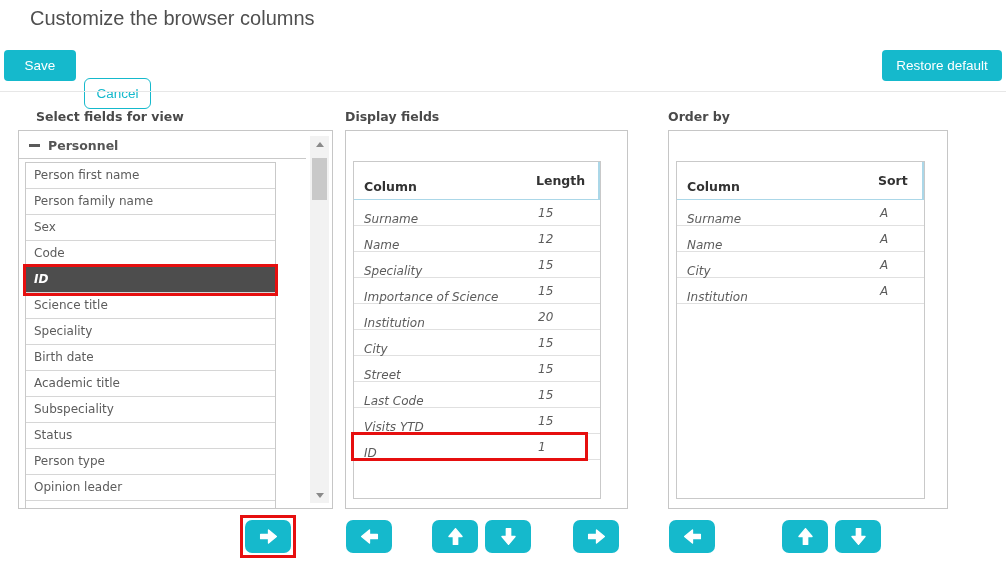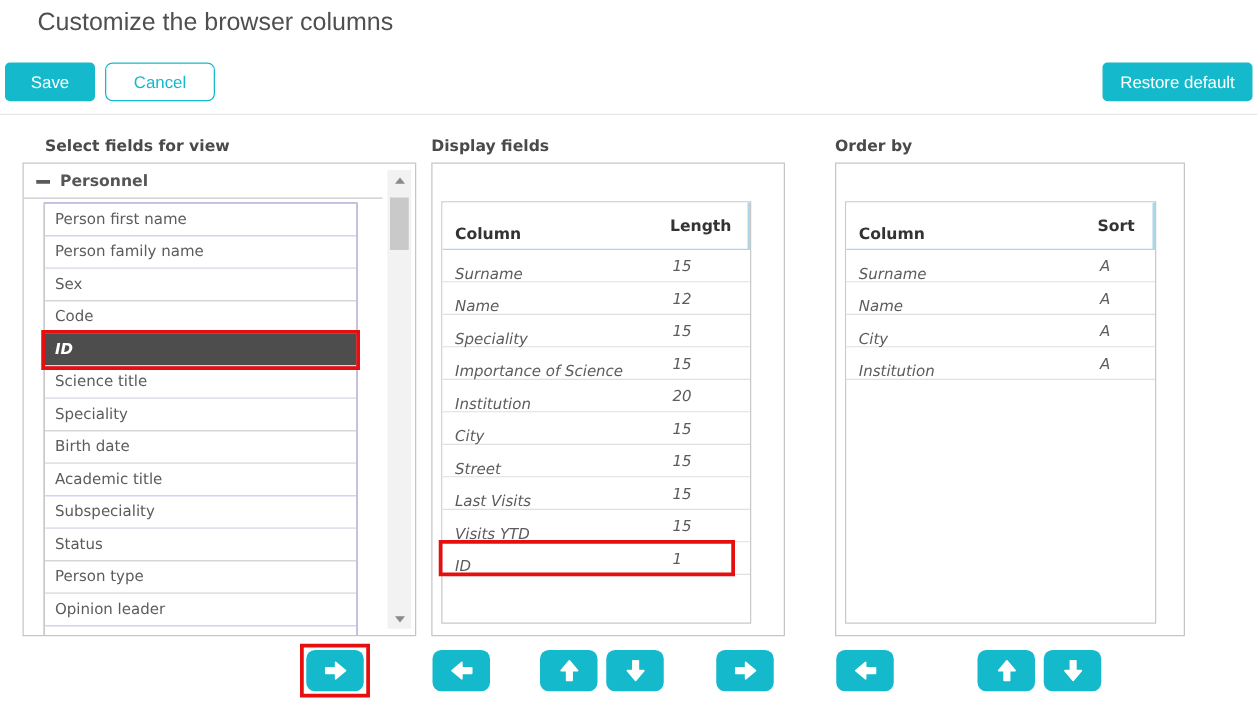--- a/index.html
+++ b/index.html
@@ -10,22 +10,22 @@
   }
   
   .page-title { position:absolute; left:30px; top:7px; font-size:20px; color:#4f4f4f; }
   .btn {
     position:absolute; top:50px; height:31px; border:none; border-radius:4px;
     background:#15b9cc; color:#fff; font-size:13.5px; font-family:"Liberation Sans",sans-serif;
     cursor:pointer; text-align:center;
   }
   .btn-save { left:4px; width:72px; }
   .btn-cancel {
-    left:84px; width:88px; background:#fff; color:#15b9cc;
-    border:1px solid #15b9cc; border-radius:6px;
+    left:84px; width:67px; background:#fff; color:#15b9cc;
+    border:1px solid #15b9cc; border-radius:6px;margin-top:28px;
   }
   .btn-restore { left:882px; width:120px; }
   .divider { position:absolute; left:0; top:91px; width:1006px; height:1px; background:#e7e7e7; }
 
   
   .section-label {
     position:absolute; top:109px; font-size:12.5px; font-weight:bold; color:#4a4a4a;
     font-family:"DejaVu Sans","Liberation Sans",sans-serif;
   }
   .lbl-1 { left:36px; } .lbl-2 { left:345px; } .lbl-3 { left:668px; }
@@ -42,22 +42,22 @@
     border-bottom:1px solid #c9c9c9;
   }
   .minus-icon { position:absolute; left:10px; top:13px; width:11px; height:3px; background:#5a5a5a; }
   .group-label {
     margin-left:29px; font-weight:bold; font-size:12.5px; color:#555;
     font-family:"DejaVu Sans",sans-serif;
   }
 
   
   .field-list {
-    position:absolute; left:16px; top:31px; width:251px;
-    border:1px solid #c9c9c9; background:#8b5cf6;
+    position:absolute; left:6px; top:31px; width:251px;
+    border:1px solid #c9c9c9; background:#737373;
   }
   .field-item {
     height:26px; line-height:25px; padding-left:8px; font-size:12px; color:#5c5c5c;
     font-family:"DejaVu Sans",sans-serif; border-bottom:1px solid #d6d6d6; cursor:pointer;
     background:#fff;
   }
   .field-item.partial { border-bottom:none; }
   .field-item.selected {
     background:#4d4d4d; color:#fff; font-weight:bold; font-style:italic;
     outline:3px solid #e60f0f; position:relative; z-index:5;
@@ -187,21 +187,21 @@
       </div>
       <div class="t-row">
         <span class="c1">City</span>
         <span class="c2">15</span>
       </div>
       <div class="t-row">
         <span class="c1">Street</span>
         <span class="c2">15</span>
       </div>
       <div class="t-row">
-        <span class="c1">Last Visits</span>
+        <span class="c1">Last Code</span>
         <span class="c2">15</span>
       </div>
       <div class="t-row">
         <span class="c1">Visits YTD</span>
         <span class="c2">15</span>
       </div>
       <div class="t-row highlighted">
         <span class="c1">ID</span>
         <span class="c2">1</span>
       </div>

